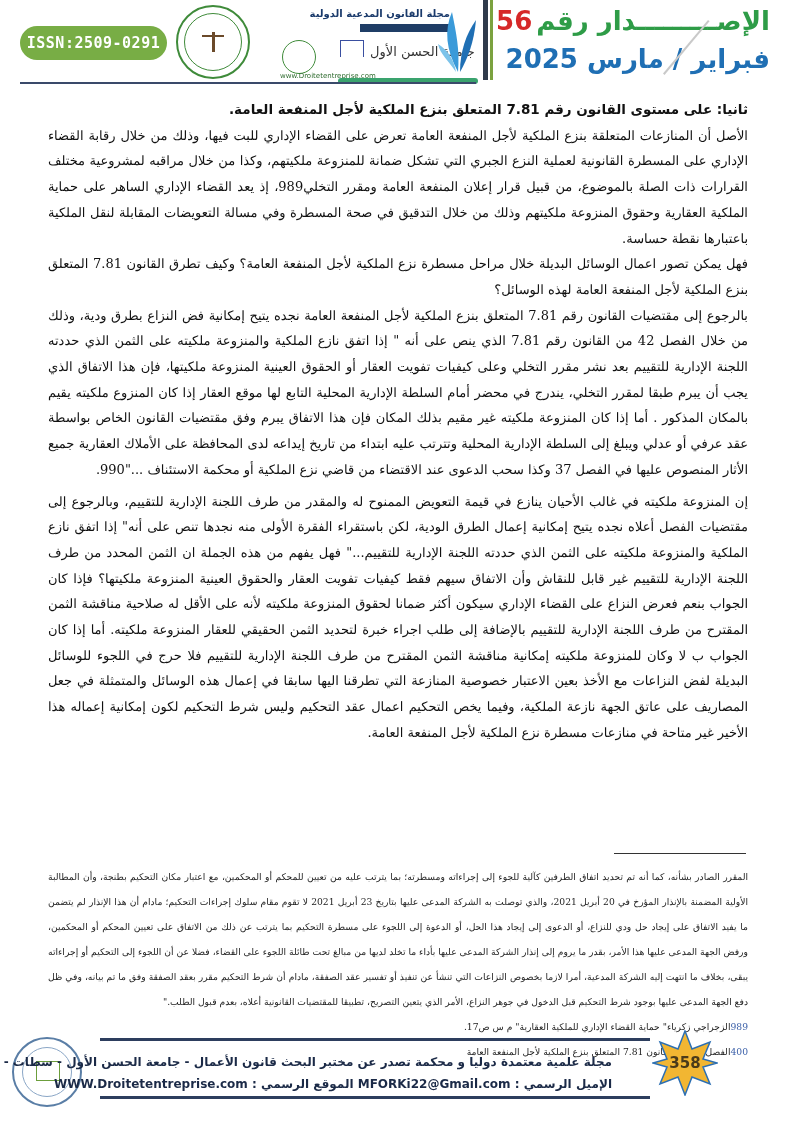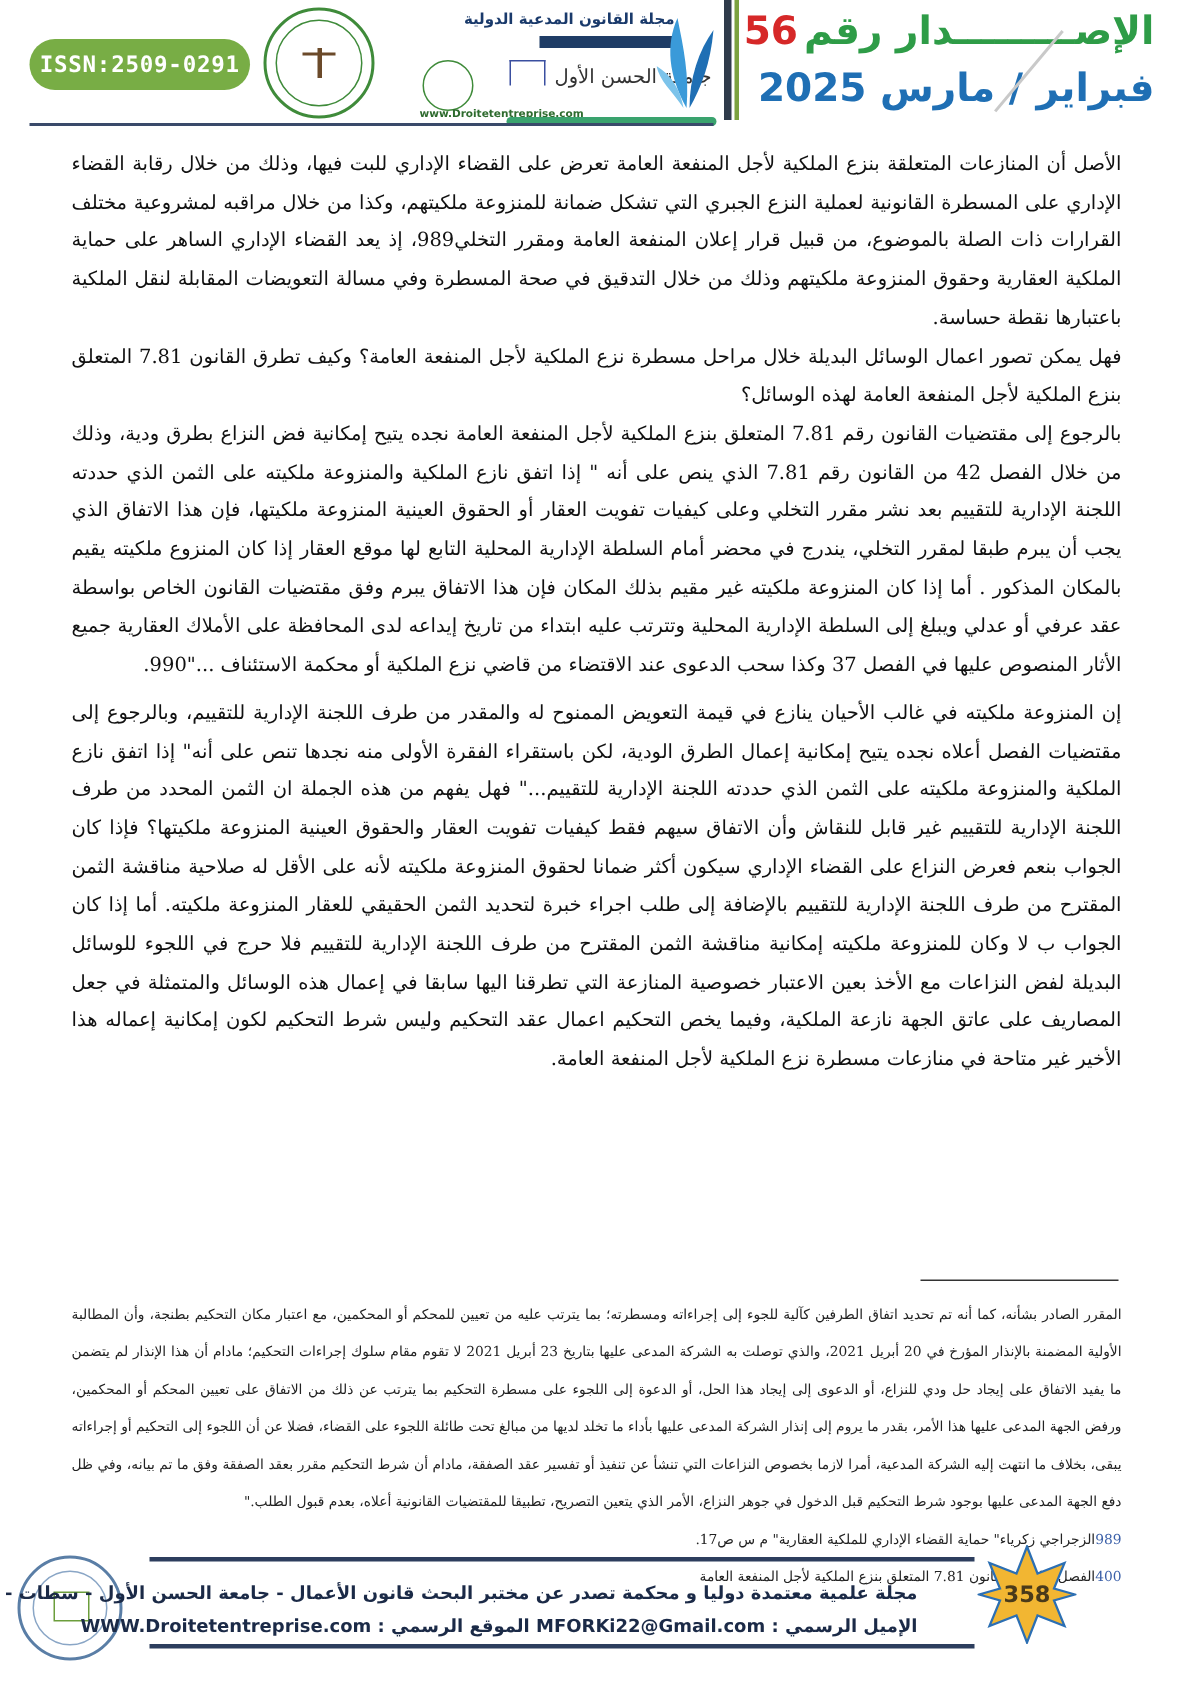--- a/index.html
+++ b/index.html
@@ -19,21 +19,21 @@
   .seal .scale { width: 22px; height: 26px; position: relative; }
   .seal .scale::before { content: ""; position: absolute; left: 10px; top: 3px; width: 3px; height: 20px; background: #6b4a2a; }
   .seal .scale::after { content: ""; position: absolute; left: 0; top: 6px; width: 22px; height: 2px; background: #6b4a2a; }
 
   .journal-block { position: absolute; left: 278px; top: 6px; width: 200px; height: 80px; }
   .journal-title { position: absolute; right: 28px; top: 2px; font-size: 10px; font-weight: bold; color: #1a3a6b; direction: rtl; white-space: nowrap; }
   .journal-sub { position: absolute; right: 28px; top: 18px; width: 90px; height: 8px; background: #1f3d66; }
   .mini-seal { position: absolute; left: 4px; top: 34px; width: 32px; height: 32px; border: 1.5px solid #3f8b3a; border-radius: 50%; }
   .mini-mark { position: absolute; left: 62px; top: 34px; width: 22px; height: 16px; border: 1.5px solid #3a4fa0; border-bottom: none; }
   .mini-univ { position: absolute; left: 92px; top: 38px; font-size: 13px; color: #333; direction: rtl; }
-  .journal-url { position: absolute; left: 2px; top: 66px; font-size: 7px; font-weight: bold; color: #2e6b2e; }
+  .journal-url { position: absolute; left: 2px; top: 66px; font-size: 7px; font-weight: normal; color: #2e6b2e; }
   .book-leaves { position: absolute; right: 0; top: 4px; width: 40px; height: 64px; }
   .book-base { position: absolute; left: 60px; bottom: 2px; width: 140px; height: 6px; background: #3aa36e; border-radius: 3px; }
 
   .header-line { position: absolute; left: 20px; top: 82px; width: 456px; height: 2px; background: #3a4a6a; }
   .vbar-dark { position: absolute; left: 483px; top: 0; width: 5px; height: 80px; background: #2f3b4b; }
   .vbar-green { position: absolute; left: 490px; top: 0; width: 3px; height: 80px; background: #7ba23f; }
 
   .issue-line { position: absolute; right: 24px; top: 6px; direction: rtl; white-space: nowrap; font-weight: bold; }
   .issue-label { color: #2e9c47; font-size: 26px; text-align: right; }
   .issue-num { color: #d62828; font-size: 26px; margin-right: 4px; }
@@ -97,20 +97,21 @@
   <div class="vbar-green"></div>
 
   <div class="issue-line">
     <span class="issue-label">الإصـــــــــدار رقم</span><span class="issue-num">56</span>
   </div>
   <div class="date-line">فبراير / مارس 2025</div>
   <div class="slash-deco"></div>
 </div>
 
 <div class="content">
+  <p class="section-title">ثانيا: على مستوى القانون رقم 7.81 المتعلق بنزع الملكية لأجل المنفعة العامة.</p>
   <p>الأصل أن المنازعات المتعلقة بنزع الملكية لأجل المنفعة العامة تعرض على القضاء الإداري للبت فيها، وذلك من خلال رقابة القضاء الإداري على المسطرة القانونية لعملية النزع الجبري التي تشكل ضمانة للمنزوعة ملكيتهم، وكذا من خلال مراقبه لمشروعية مختلف القرارات ذات الصلة بالموضوع، من قبيل قرار إعلان المنفعة العامة ومقرر التخلي989، إذ يعد القضاء الإداري الساهر على حماية الملكية العقارية وحقوق المنزوعة ملكيتهم وذلك من خلال التدقيق في صحة المسطرة وفي مسالة التعويضات المقابلة لنقل الملكية باعتبارها نقطة حساسة.</p>
   <p>فهل يمكن تصور اعمال الوسائل البديلة خلال مراحل مسطرة نزع الملكية لأجل المنفعة العامة؟ وكيف تطرق القانون 7.81 المتعلق بنزع الملكية لأجل المنفعة العامة لهذه الوسائل؟</p>
   <p style="margin-bottom:6px;">بالرجوع إلى مقتضيات القانون رقم 7.81 المتعلق بنزع الملكية لأجل المنفعة العامة نجده يتيح إمكانية فض النزاع بطرق ودية، وذلك من خلال الفصل 42 من القانون رقم 7.81 الذي ينص على أنه " إذا اتفق نازع الملكية والمنزوعة ملكيته على الثمن الذي حددته اللجنة الإدارية للتقييم بعد نشر مقرر التخلي وعلى كيفيات تفويت العقار أو الحقوق العينية المنزوعة ملكيتها، فإن هذا الاتفاق الذي يجب أن يبرم طبقا لمقرر التخلي، يندرج في محضر أمام السلطة الإدارية المحلية التابع لها موقع العقار إذا كان المنزوع ملكيته يقيم بالمكان المذكور . أما إذا كان المنزوعة ملكيته غير مقيم بذلك المكان فإن هذا الاتفاق يبرم وفق مقتضيات القانون الخاص بواسطة عقد عرفي أو عدلي ويبلغ إلى السلطة الإدارية المحلية وتترتب عليه ابتداء من تاريخ إيداعه لدى المحافظة على الأملاك العقارية جميع الأثار المنصوص عليها في الفصل 37 وكذا سحب الدعوى عند الاقتضاء من قاضي نزع الملكية أو محكمة الاستئناف ..."990.</p>
   <p>إن المنزوعة ملكيته في غالب الأحيان ينازع في قيمة التعويض الممنوح له والمقدر من طرف اللجنة الإدارية للتقييم، وبالرجوع إلى مقتضيات الفصل أعلاه نجده يتيح إمكانية إعمال الطرق الودية، لكن باستقراء الفقرة الأولى منه نجدها تنص على أنه" إذا اتفق نازع الملكية والمنزوعة ملكيته على الثمن الذي حددته اللجنة الإدارية للتقييم..." فهل يفهم من هذه الجملة ان الثمن المحدد من طرف اللجنة الإدارية للتقييم غير قابل للنقاش وأن الاتفاق سيهم فقط كيفيات تفويت العقار والحقوق العينية المنزوعة ملكيتها؟ فإذا كان الجواب بنعم فعرض النزاع على القضاء الإداري سيكون أكثر ضمانا لحقوق المنزوعة ملكيته لأنه على الأقل له صلاحية مناقشة الثمن المقترح من طرف اللجنة الإدارية للتقييم بالإضافة إلى طلب اجراء خبرة لتحديد الثمن الحقيقي للعقار المنزوعة ملكيته. أما إذا كان الجواب ب لا وكان للمنزوعة ملكيته إمكانية مناقشة الثمن المقترح من طرف اللجنة الإدارية للتقييم فلا حرج في اللجوء للوسائل البديلة لفض النزاعات مع الأخذ بعين الاعتبار خصوصية المنازعة التي تطرقنا اليها سابقا في إعمال هذه الوسائل والمتمثلة في جعل المصاريف على عاتق الجهة نازعة الملكية، وفيما يخص التحكيم اعمال عقد التحكيم وليس شرط التحكيم لكون إمكانية إعماله هذا الأخير غير متاحة في منازعات مسطرة نزع الملكية لأجل المنفعة العامة.</p>
 </div>
 
 <div class="fn-sep"></div>
 <div class="footnotes">
   <p>المقرر الصادر بشأنه، كما أنه تم تحديد اتفاق الطرفين كآلية للجوء إلى إجراءاته ومسطرته؛ بما يترتب عليه من تعيين للمحكم أو المحكمين، مع اعتبار مكان التحكيم بطنجة، وأن المطالبة الأولية المضمنة بالإنذار المؤرخ في 20 أبريل 2021، والذي توصلت به الشركة المدعى عليها بتاريخ 23 أبريل 2021 لا تقوم مقام سلوك إجراءات التحكيم؛ مادام أن هذا الإنذار لم يتضمن ما يفيد الاتفاق على إيجاد حل ودي للنزاع، أو الدعوى إلى إيجاد هذا الحل، أو الدعوة إلى اللجوء على مسطرة التحكيم بما يترتب عن ذلك من الاتفاق على تعيين المحكم أو المحكمين، ورفض الجهة المدعى عليها هذا الأمر، بقدر ما يروم إلى إنذار الشركة المدعى عليها بأداء ما تخلد لديها من مبالغ تحت طائلة اللجوء على القضاء، فضلا عن أن اللجوء إلى التحكيم أو إجراءاته يبقى، بخلاف ما انتهت إليه الشركة المدعية، أمرا لازما بخصوص النزاعات التي تنشأ عن تنفيذ أو تفسير عقد الصفقة، مادام أن شرط التحكيم مقرر بعقد الصفقة وفق ما تم بيانه، وفي ظل دفع الجهة المدعى عليها بوجود شرط التحكيم قبل الدخول في جوهر النزاع، الأمر الذي يتعين التصريح، تطبيقا للمقتضيات القانونية أعلاه، بعدم قبول الطلب."</p>
   <p>

